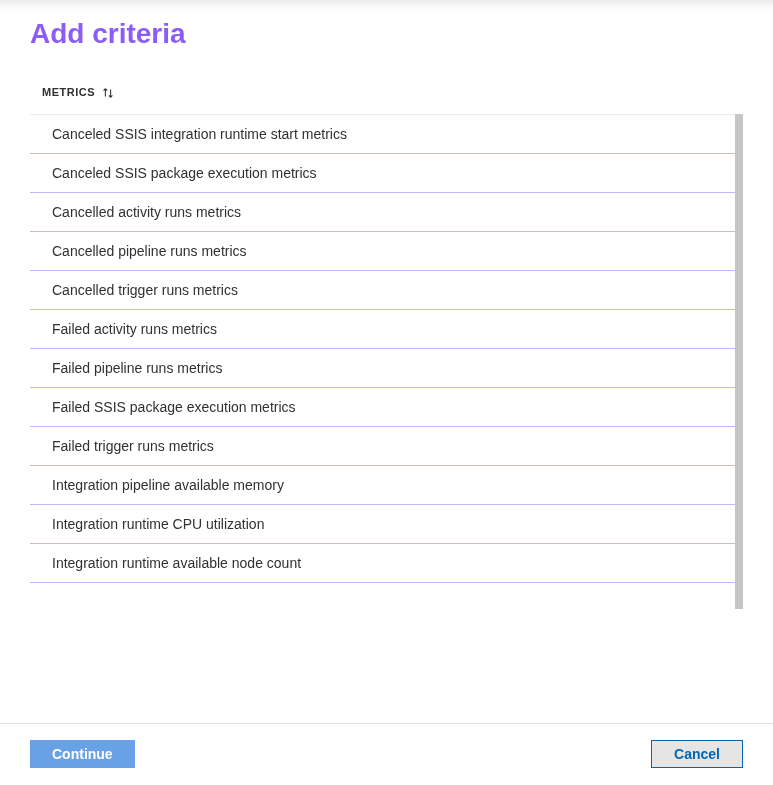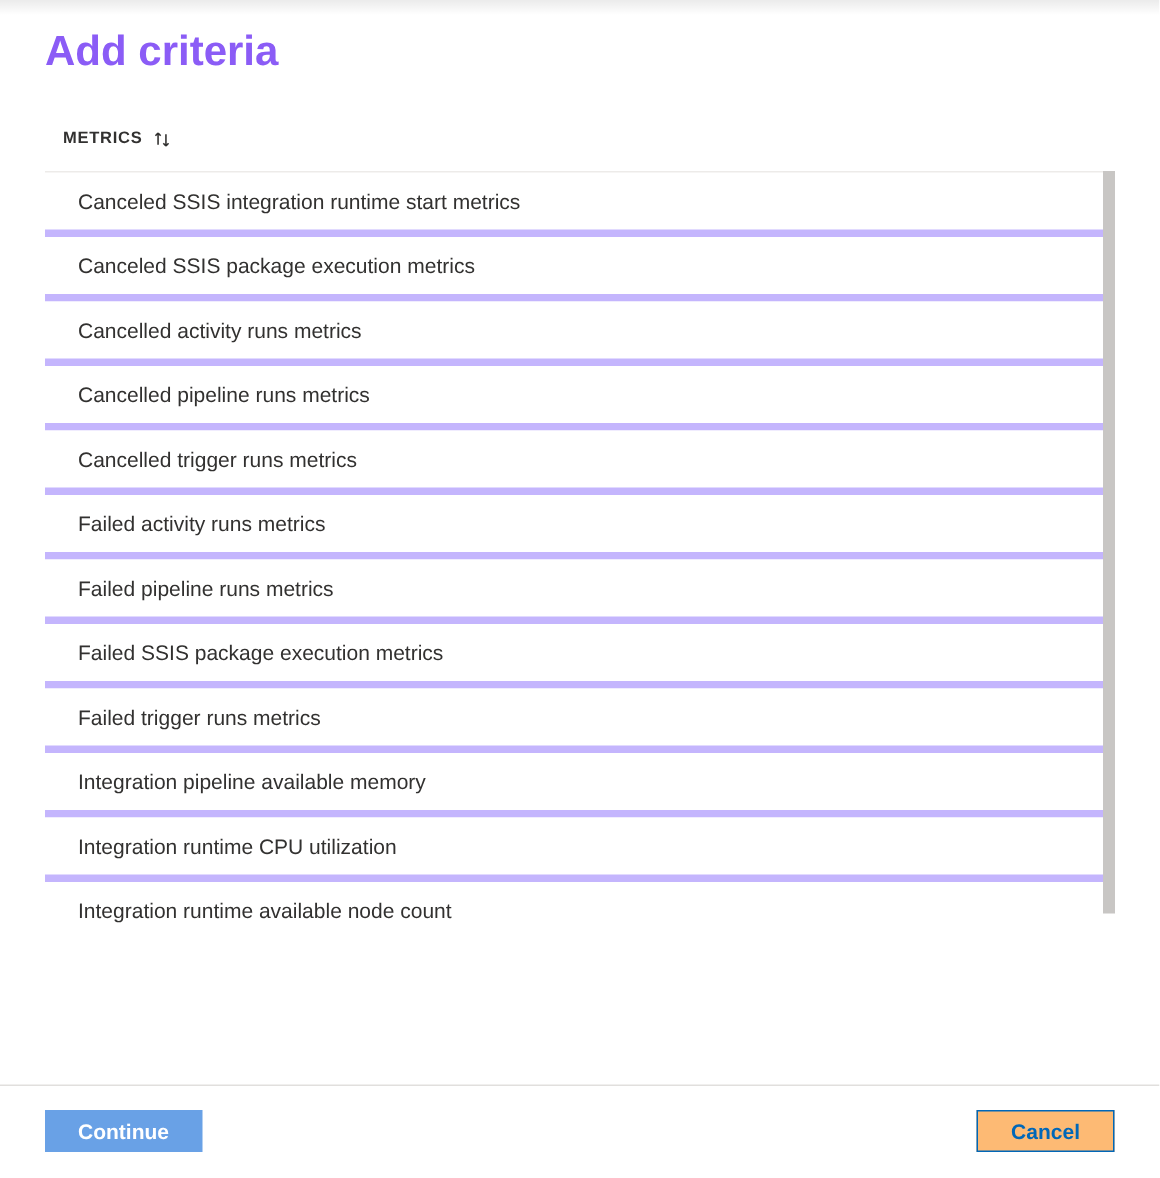--- a/index.html
+++ b/index.html
@@ -64,21 +64,21 @@
       position: relative;
       height: 512px;
     }
     .metrics-list {
       border-top: 1px solid #edebe9;
       height: 100%;
       overflow-y: auto;
     }
     .metric-row {
       padding: 11px 16px 11px 22px;
-      border-bottom: 5px solid #c4b5fd;
+      border-bottom: 1px solid #c4b5fd;
       font-size: 14px;
       color: #323130;
       cursor: pointer;
       background: #ffffff;
     }
     .scrollbar-track {
       position: absolute;
       right: 0;
       top: 0;
       width: 8px;
@@ -89,42 +89,42 @@
       position: absolute;
       right: 0;
       top: 0;
       width: 8px;
       height: 495px;
       background: #c8c6c4;
       border-radius: 0;
     }
     .footer {
       position: absolute;
-      bottom: 12px;
+      bottom: 0;
       left: 0;
       right: 0;
       border-top: 1px solid #e1dfdd;
-      padding: 16px 30px 5px 30px;
+      padding: 16px 30px 17px 30px;
       display: flex;
       justify-content: space-between;
       align-items: center;
       background: #ffffff;
     }
     .btn-primary {
       background: #69a1e6;
       color: #ffffff;
       border: none;
       padding: 6px 22px;
       font-size: 14px;
       font-family: inherit;
       cursor: pointer;
       font-weight: 600;
     }
     .btn-secondary {
-      background: #fdba74;
+      background: #e5e5e5;
       color: #0067b8;
       border: 1px solid #0067b8;
       padding: 5px 22px;
       font-size: 14px;
       font-family: inherit;
       cursor: pointer;
       font-weight: 600;
     }
   </style>
 </head>

